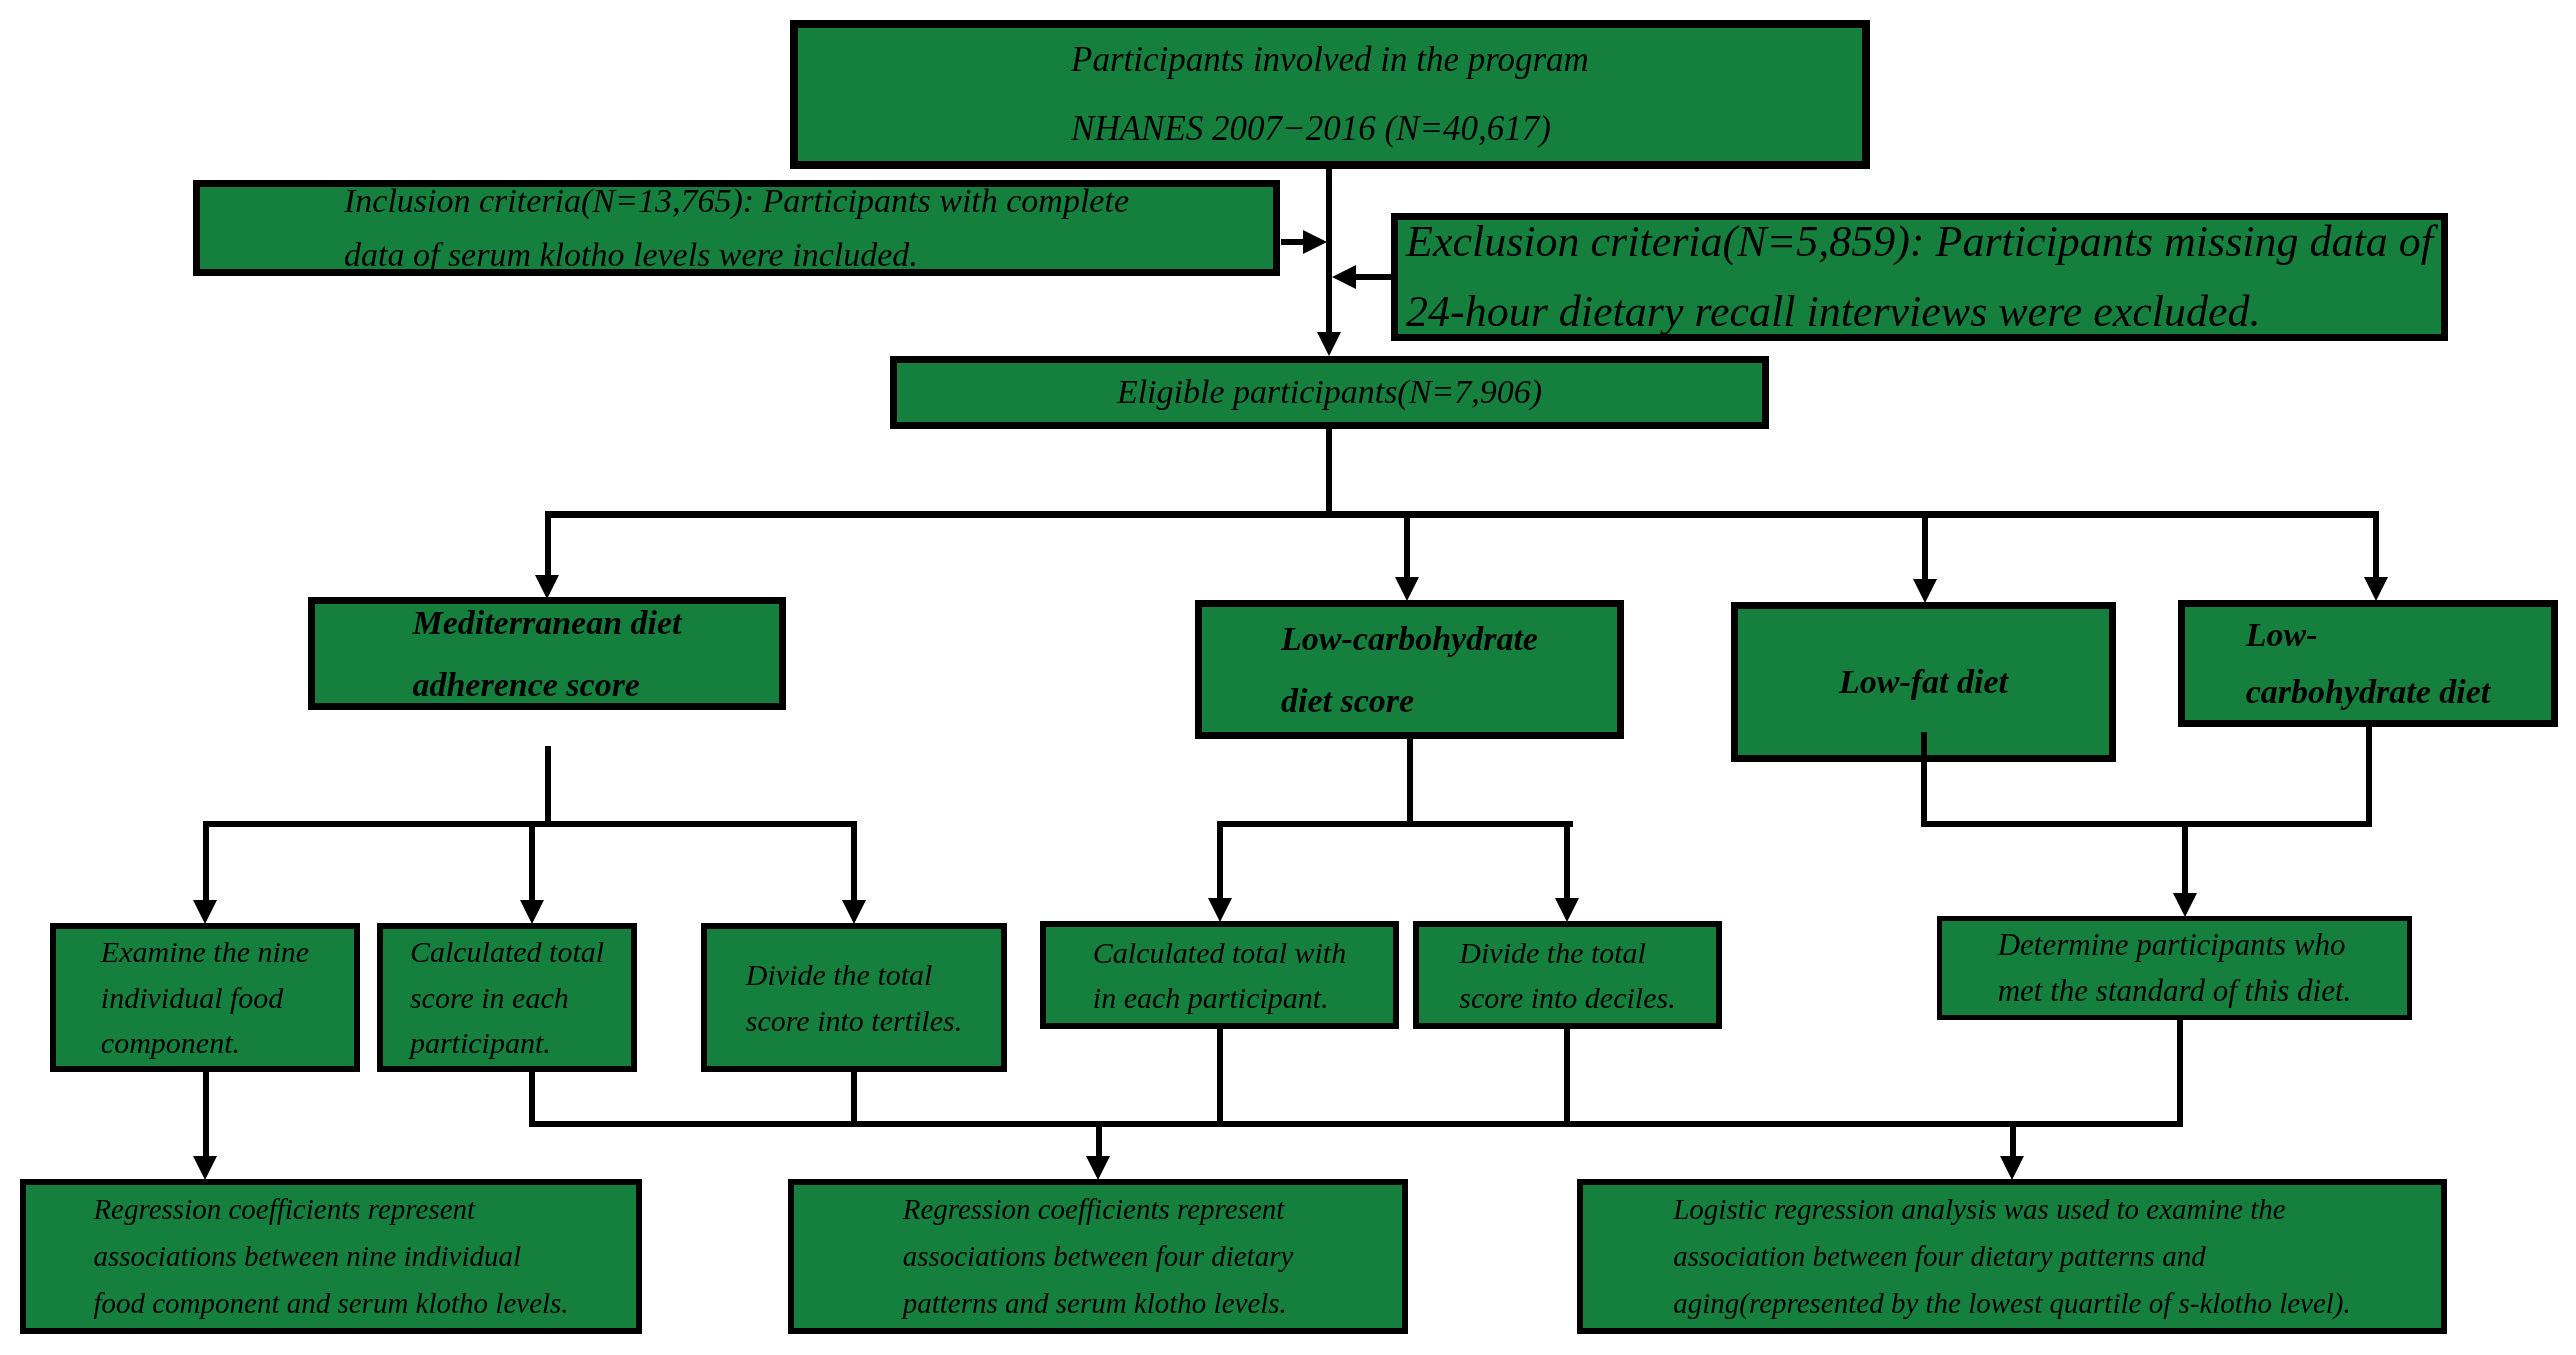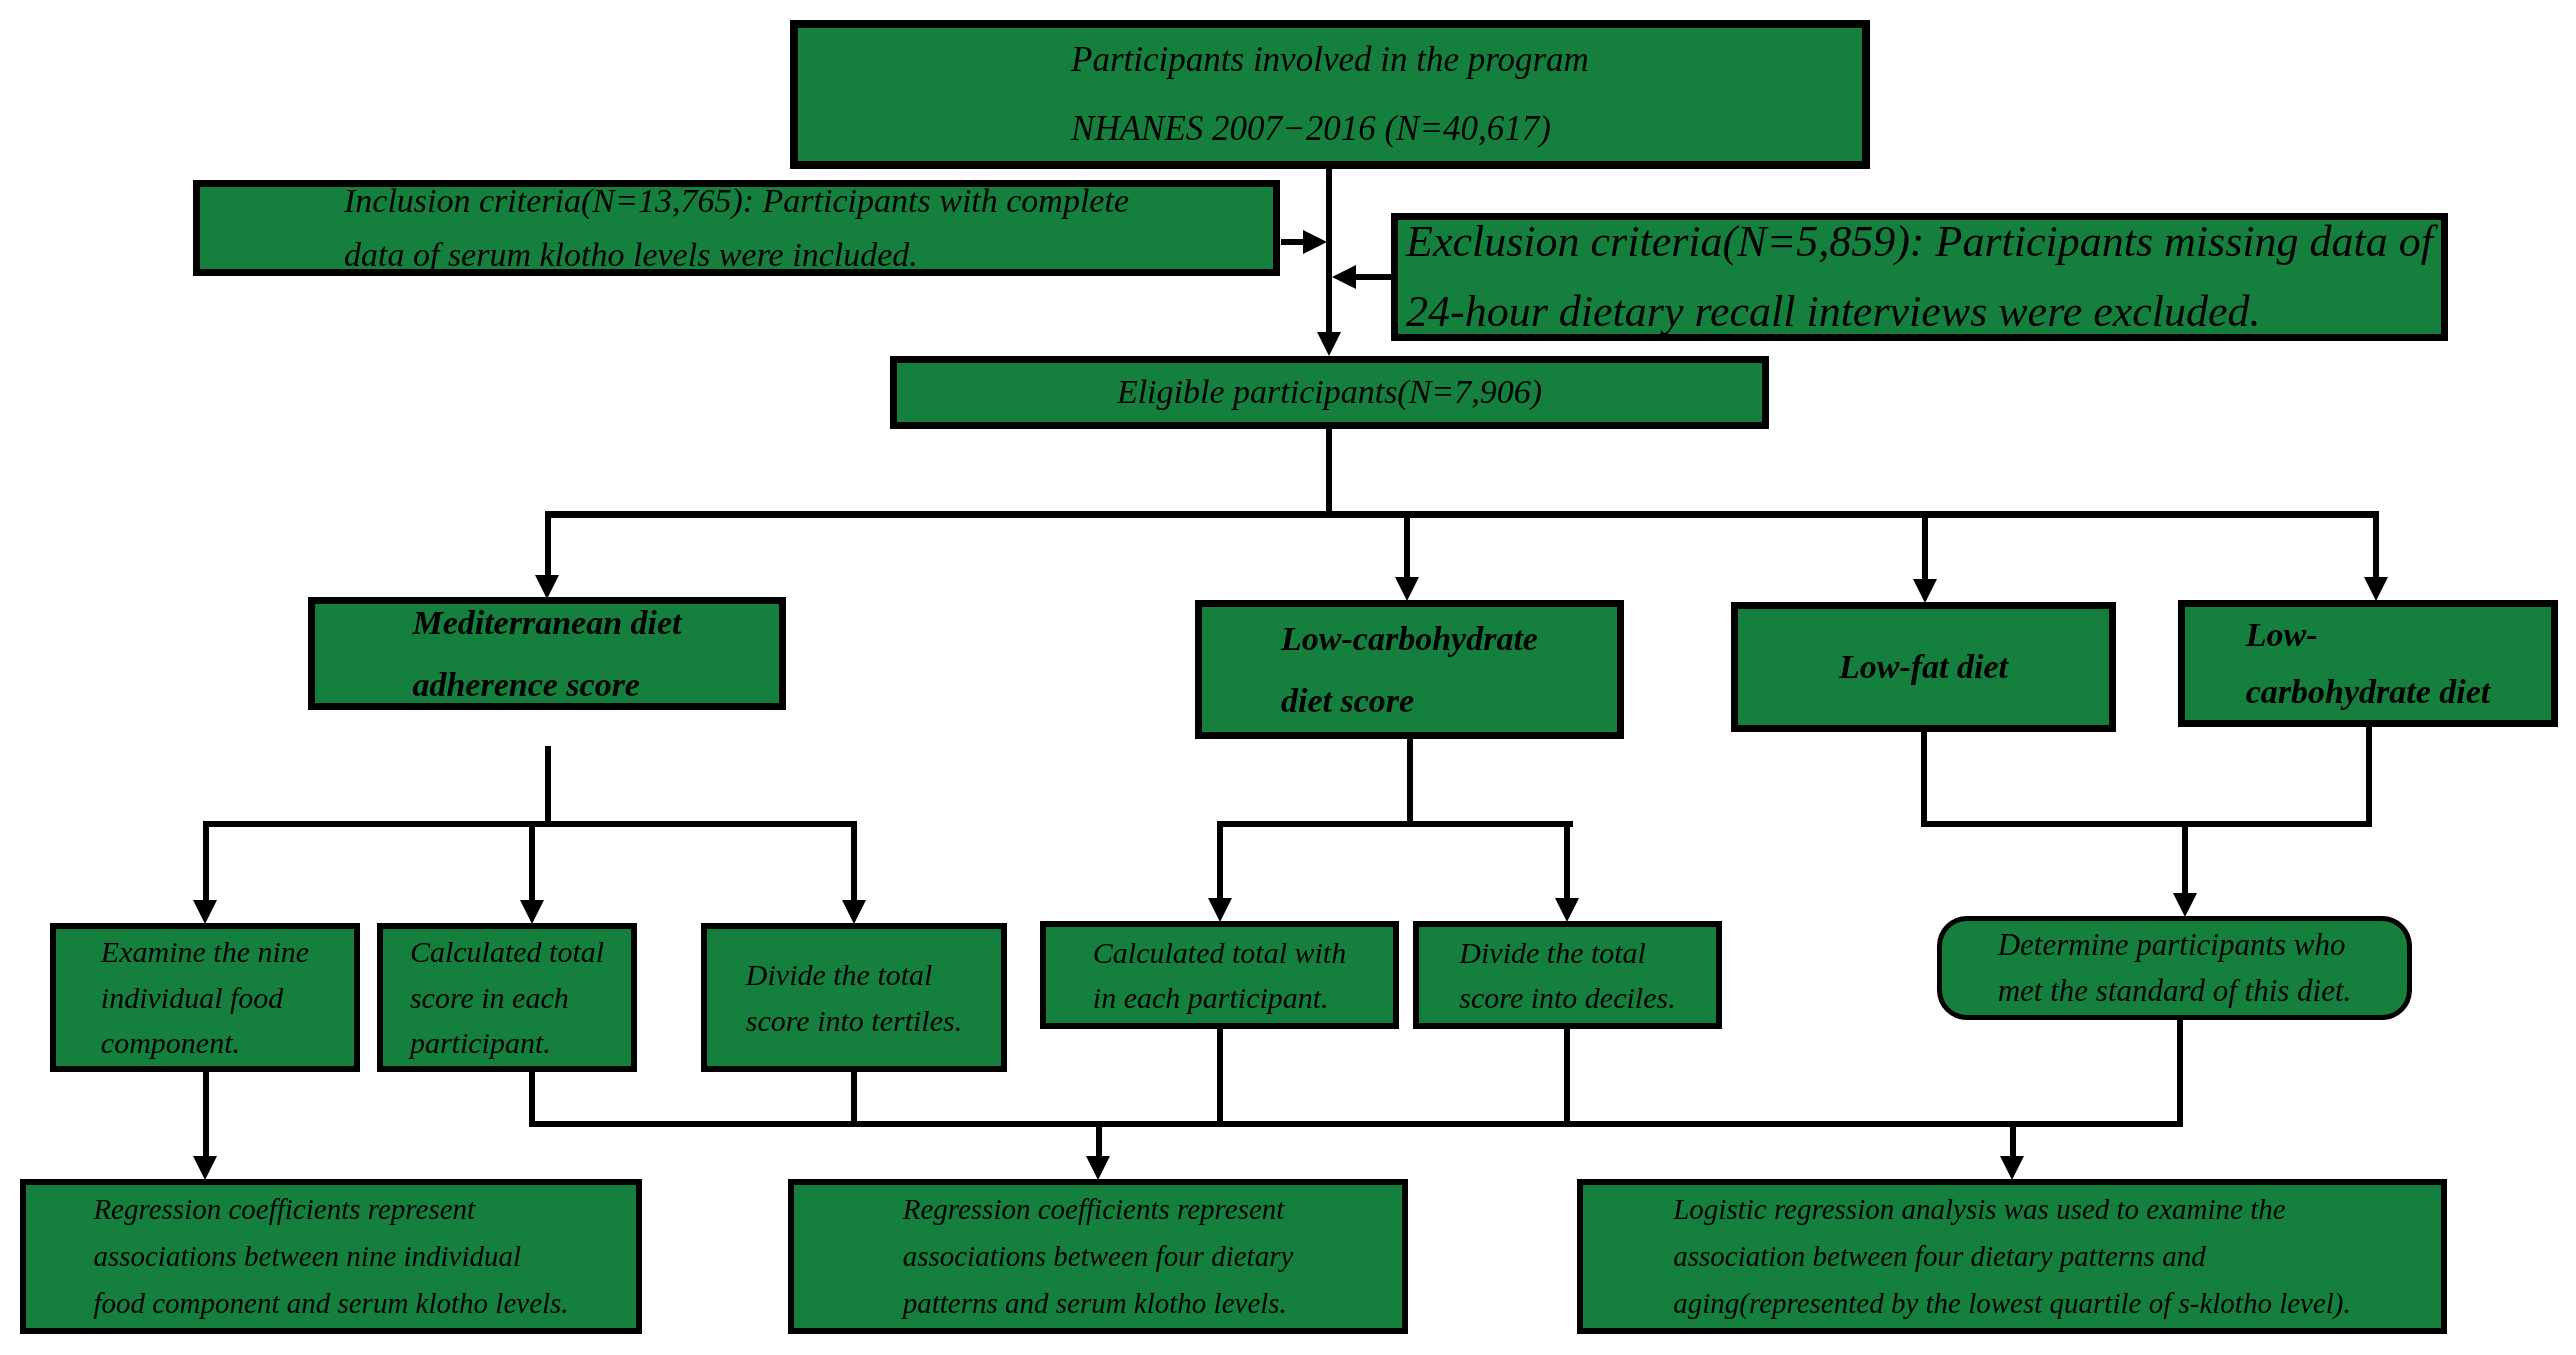--- a/index.html
+++ b/index.html
@@ -29,28 +29,28 @@
   .ah-d{border-left:12px solid transparent;border-right:12px solid transparent;border-top:24px solid #000;}
   .ah-r{border-top:12px solid transparent;border-bottom:12px solid transparent;border-left:24px solid #000;}
   .ah-l{border-top:12px solid transparent;border-bottom:12px solid transparent;border-right:24px solid #000;}
 
   #b-top   {left:790px;top:20px;width:1080px;height:149px;border-width:8.2px;font-size:35px;line-height:1.95;}
   #b-inc   {left:193px;top:180px;width:1087px;height:96px;font-size:34px;line-height:1.6;}
   #b-exc   {left:1391px;top:213px;width:1057px;height:128px;font-size:44px;line-height:1.6;}
   #b-elig  {left:890px;top:356px;width:879px;height:73px;font-size:34px;}
   #b-med   {left:308px;top:597px;width:478px;height:113px;font-size:34px;font-weight:bold;line-height:1.8;}
   #b-lcds  {left:1195px;top:600px;width:429px;height:139px;font-size:34px;font-weight:bold;line-height:1.8;}
-  #b-lowfat{left:1731px;top:602px;width:385px;height:130px;font-size:34px;font-weight:bold;}
+  #b-lowfat{left:1731px;top:602px;width:385px;height:160px;font-size:34px;font-weight:bold;}
   #b-lcd   {left:2178px;top:600px;width:380px;height:127px;font-size:34px;font-weight:bold;line-height:1.65;}
   #b-sA    {left:50px;top:923px;width:310px;height:149px;border-width:6.4px;font-size:30px;line-height:1.52;}
   #b-sB    {left:377px;top:923px;width:260px;height:149px;border-width:6.4px;font-size:30px;line-height:1.52;}
   #b-sC    {left:701px;top:923px;width:306px;height:149px;border-width:6.4px;font-size:30px;line-height:1.52;}
   #b-sD    {left:1040px;top:921px;width:359px;height:108px;border-width:6.4px;font-size:30px;line-height:1.5;}
   #b-sE    {left:1413px;top:921px;width:309px;height:108px;border-width:6.4px;font-size:30px;line-height:1.5;}
-  #b-sF    {left:1937px;top:916px;width:475px;height:104px;border-width:5.5px;font-size:31px;line-height:1.5;border-radius:30px;}
+  #b-sF    {left:1937px;top:916px;width:475px;height:104px;border-width:5.5px;font-size:31px;line-height:1.5;}
   #b-rA    {left:20px;top:1179px;width:622px;height:155px;border-width:6.4px;font-size:29px;line-height:1.62;}
   #b-rB    {left:788px;top:1179px;width:620px;height:155px;border-width:6.4px;font-size:29px;line-height:1.62;}
   #b-rC    {left:1577px;top:1179px;width:870px;height:155px;border-width:6.4px;font-size:29px;line-height:1.62;}
 </style>
 </head>
 <body>
 
 <div id="canvas">
 
   <div class="node" id="b-top">Participants involved in the program

